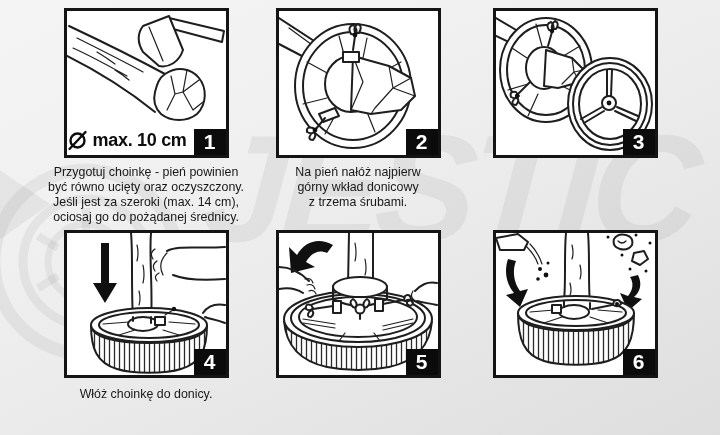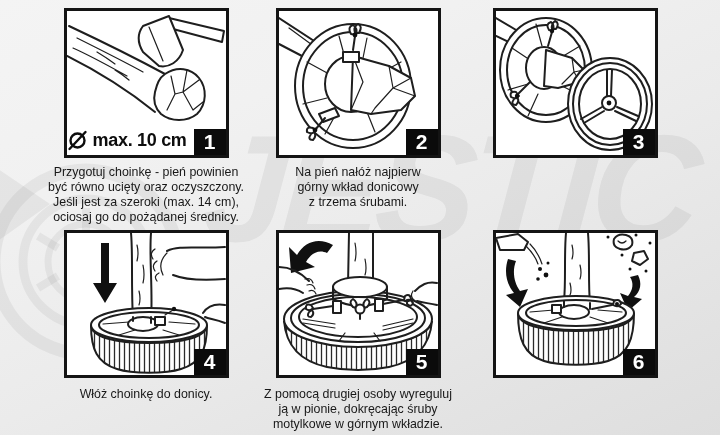--- a/index.html
+++ b/index.html
@@ -197,23 +197,20 @@
         <path class="ln" d="M104,71 L124,67"></path>
         <path class="ln fw" d="M96,66 h8 v12 h-8 Z"></path>
         <path class="ln fw" d="M126,63 Q131,60 132,66 Q129,70 125,67 Z M128,71 Q132,75 134,70 Q132,66 128,67 Z"></path>
         <path class="ln" d="M0,34 C12,34 22,40 30,48 M0,56 C10,54 18,56 24,60"></path>
         <path class="th" d="M26,46 q6,-2 8,4 M28,52 q6,-2 8,4 M30,58 q5,-2 7,3"></path>
         <path class="ln" d="M158,50 C148,48 142,52 136,58 M158,72 C150,70 144,70 138,68"></path>
         <path class="th" d="M134,58 q-4,6 2,10"></path>
       </svg>
       <div class="badge">5</div>
     </div>
-    <div class="caption">Z pomocą drugiej osoby wyreguluj
-ją w pionie, dokręcając śruby
-motylkowe w górnym wkładzie.</div>
   </div>
 
   <div class="cell c3 r2">
     <div class="frame">
       <svg class="illu" viewBox="0 0 159 142">
         <defs>
           <pattern id="rb6" width="5" height="6" patternUnits="userSpaceOnUse">
             <rect width="5" height="6" fill="#ffffff"></rect>
             <path d="M2.5,0 V6" stroke="#2a2a2a" stroke-width="1.3"></path>
           </pattern>

